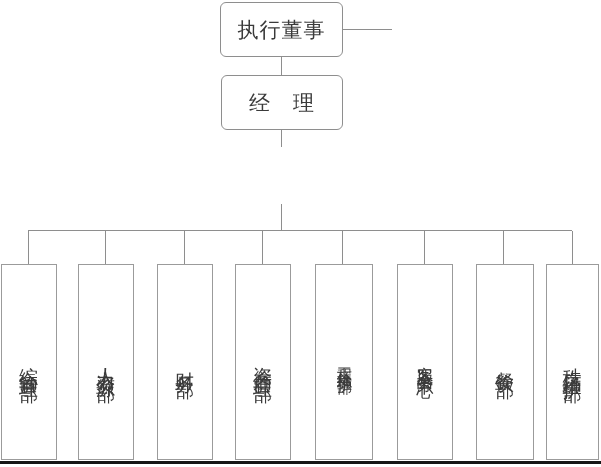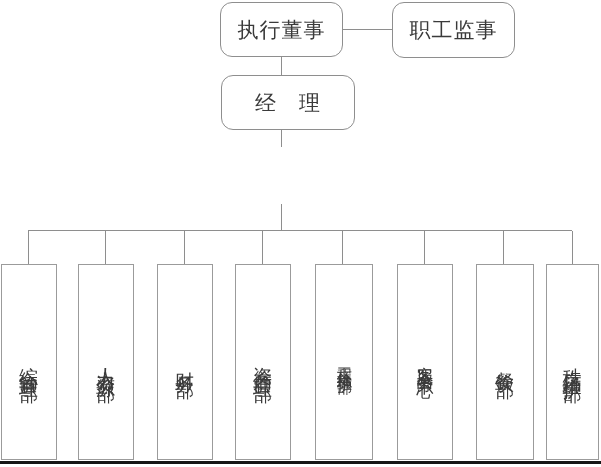--- a/index.html
+++ b/index.html
@@ -3,21 +3,21 @@
 <meta charset="utf-8">
 <style>
   html,body{margin:0;padding:0;background:#ffffff;}
   .canvas{
     position:relative;width:601px;height:467px;background:#ffffff;
     font-family:"DejaVu Serif", serif;overflow:hidden;
   }
   
   .rnode{
     position:absolute;box-sizing:border-box;
-    border:1px solid #8e8e8e;border-radius:12px;background:#ffffff;
+    border:1px solid #8e8e8e;border-radius:6px;background:#ffffff;
     display:flex;align-items:center;justify-content:center;
     font-size:21px;color:#3a3a3a;letter-spacing:1px;white-space:pre;
   }
   
   .dept{
     position:absolute;box-sizing:border-box;top:264px;width:56px;height:196px;
     border:1px solid #9b9b9b;background:#ffffff;
     display:flex;align-items:center;justify-content:center;
   }
   .dept span{
@@ -34,23 +34,22 @@
   
   .bottom-rule{position:absolute;left:0;top:461px;width:601px;height:3px;background:#161616;}
 </style>
 </head>
 <body>
 
 <div class="canvas">
 
   <div class="rnode" style="left:220px;top:2px;width:123px;height:55px;">执行董事</div>
 
-  <div class="rnode" style="left:392px;top:2px;width:123px;height:56px;">职工监事</div>
 
-  <div class="rnode" style="left:221px;top:75px;width:134px;height:55px;">经　理</div>
+  <div class="rnode" style="left:221px;top:75px;width:122px;height:55px;">经　理</div>
 
 
   <div class="line hline" style="left:343px;top:29px;width:49px;"></div>
   <div class="line vline" style="left:281px;top:57px;height:18px;"></div>
   <div class="line vline" style="left:281px;top:130px;height:17px;"></div>
   <div class="line vline" style="left:281px;top:204px;height:26px;"></div>
   <div class="line hline" style="left:28px;top:230px;width:544px;"></div>
 
   <div class="line vline" style="left:28px;top:231px;height:33px;"></div>
   <div class="line vline" style="left:105px;top:231px;height:33px;"></div>

